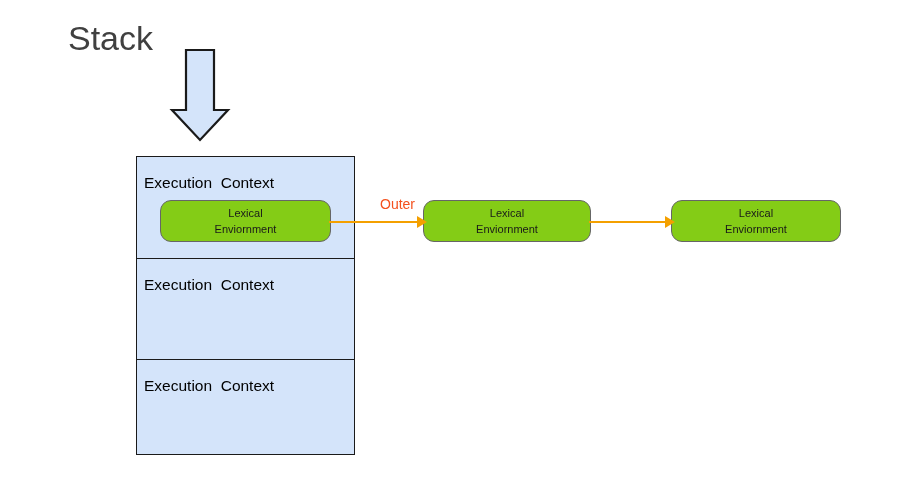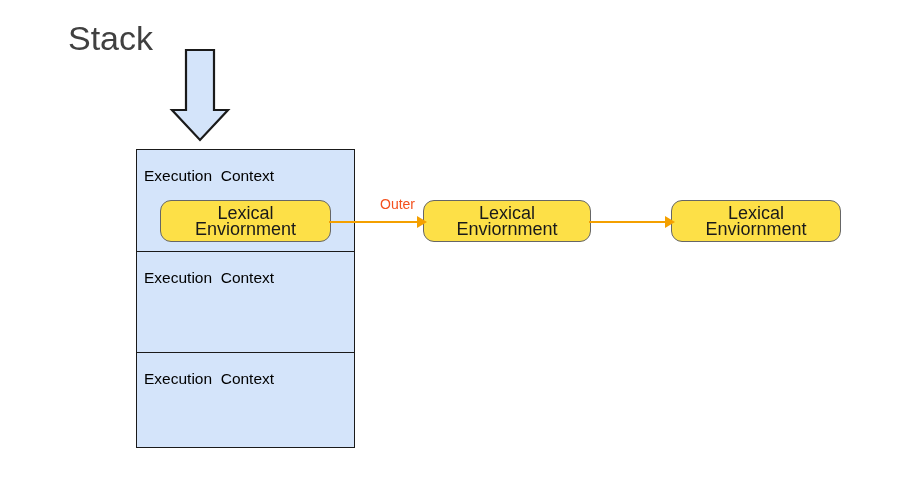--- a/index.html
+++ b/index.html
@@ -33,21 +33,21 @@
   #down-arrow {
     position: absolute;
     left: 168px;
     top: 48px;
   }
 
   
   #stack-frame {
     position: absolute;
     left: 136px;
-    top: 149px;
+    top: 156px;
     width: 219px;
     height: 299px;
     border: 1.5px solid #1a1a1a;
     background: #d4e4fa;
     box-sizing: border-box;
   }
   .stack-cell {
     position: relative;
     box-sizing: border-box;
     width: 100%;
@@ -68,26 +68,26 @@
     color: #000000;
     white-space: pre;
   }
 
   
   .lex-box {
     position: absolute;
     box-sizing: border-box;
     border: 1.3px solid #666666;
     border-radius: 11px;
-    background: #fde047;
+    background: #84cc16;
     display: flex;
     align-items: center;
     justify-content: center;
     text-align: center;
-    font-size: 18px;
+    font-size: 11px;
     line-height: 16px;
     color: #1a1a1a;
     white-space: pre-line;
   }
   #lex-box-0 { left: 160px; top: 200px; width: 171px; height: 42px; }
   #lex-box-1 { left: 423px; top: 200px; width: 168px; height: 42px; }
   #lex-box-2 { left: 671px; top: 200px; width: 170px; height: 42px; }
 
   
   #outer-label {

